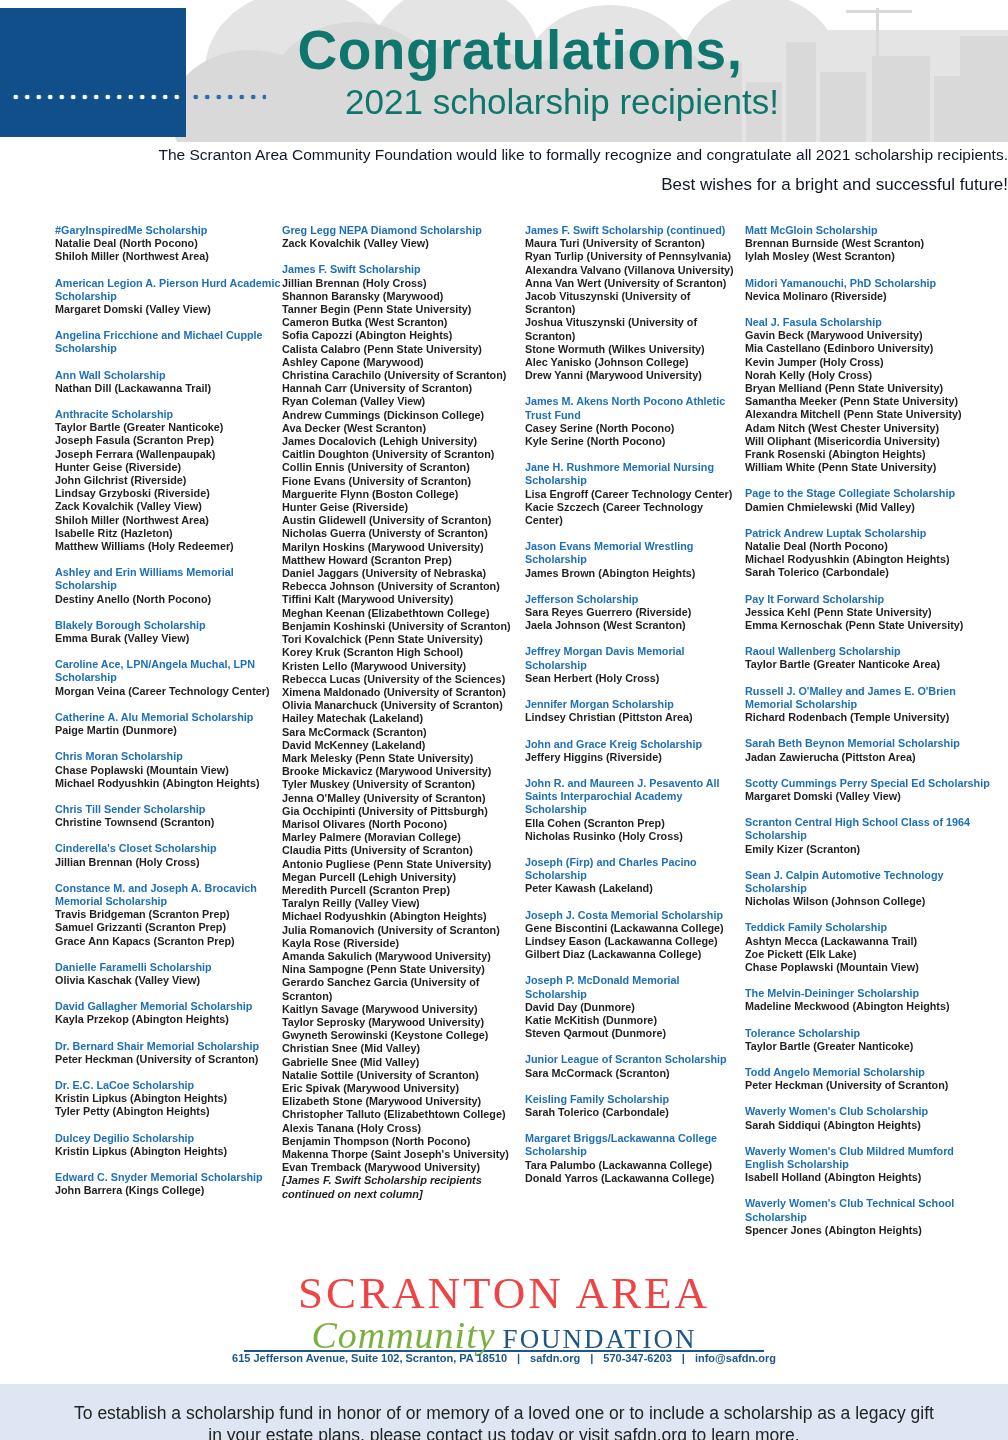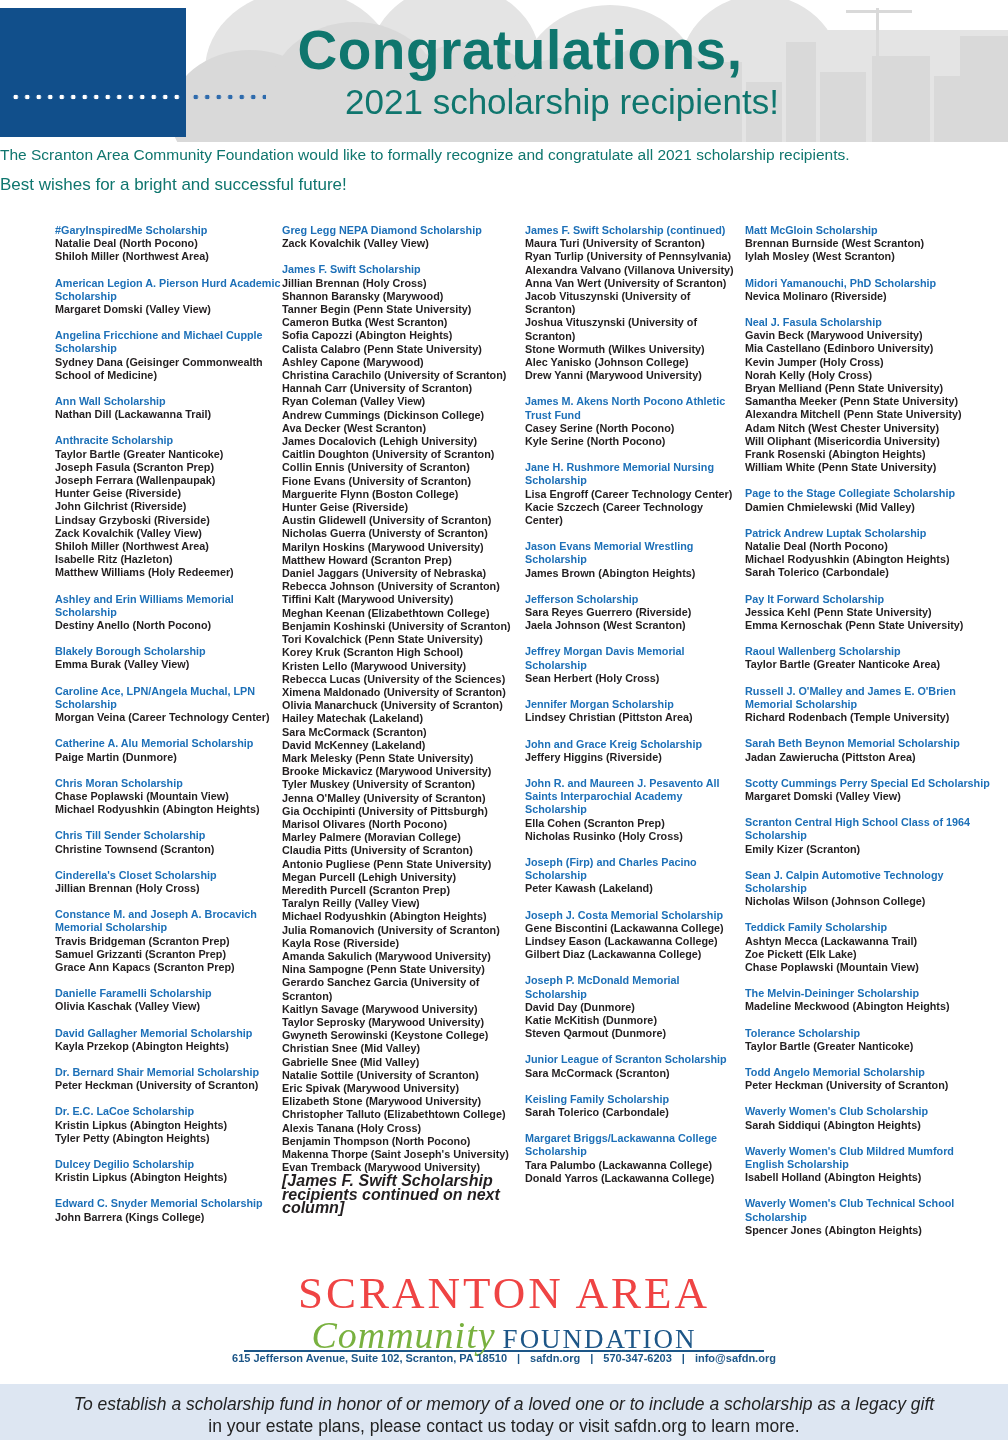--- a/index.html
+++ b/index.html
@@ -15,54 +15,54 @@
     background-image:radial-gradient(circle,#ffffff 2.1px,rgba(255,255,255,0) 2.6px);
     background-size:11.5px 6px;}
   .dots-blue{left:190px;width:76px;
     background-image:radial-gradient(circle,#2e6bad 2.1px,rgba(46,107,173,0) 2.6px);
     background-size:11.5px 6px;}
   .hero-text{position:absolute;top:20px;left:230px;width:580px;text-align:center;color:#0f766e;}
   .title{font-size:55px;font-weight:bold;letter-spacing:0.5px;line-height:1.1;}
   .subtitle{font-size:35px;font-weight:normal;margin-top:1px;transform:translateX(42px);}
 
   
-  .intro{position:absolute;top:146px;left:0;width:1008px;text-align:left;color:#0f766e;}
+  .intro{position:absolute;top:146px;left:0;width:1008px;text-align:right;color:#0f172a;}
   .intro-line1{margin:0;font-size:15.5px;}
   .intro-line2{margin:11px 0 11px;font-size:17px;}
 
   
   #columns{position:absolute;top:224px;left:0;width:864px;height:1058px;}
   .col{position:absolute;top:0;}
   .col-1{left:55px;width:226px;}
   .col-2{left:282px;width:238px;}
   .col-3{left:525px;width:218px;}
   .col-4{left:745px;width:246px;}
   .section{margin:0 0 13px 0;}
   .sec-title{color:#1d70b8;font-weight:bold;font-size:10.8px;line-height:13.2px;}
   .recipient{color:#231f20;font-weight:bold;font-size:10.8px;line-height:13.2px;}
-  .note{color:#231f20;font-weight:bold;font-style:italic;font-size:16px;line-height:13.2px;}
+  .note{color:#231f20;font-weight:bold;font-style:italic;font-size:11px;line-height:13.2px;}
 
   
   .logo{position:absolute;top:1270px;left:0;width:1008px;text-align:center;}
   .logo-top{font-family:"Liberation Serif",serif;font-size:45px;line-height:1.05;
             color:#ef4444;letter-spacing:3px;}
   .logo-bottom{margin-top:-4px;white-space:nowrap;}
   .logo-script{font-family:"Liberation Serif",serif;font-style:italic;font-size:38px;
                color:#79b13f;letter-spacing:1px;margin-right:7px;}
   .logo-found{font-family:"Liberation Serif",serif;font-size:27px;color:#1d5687;letter-spacing:2px;}
   .logo-rule{width:520px;height:2px;background:#1d5687;margin:-7px auto 0;}
 
   .address{position:absolute;top:1352px;left:0;width:1008px;text-align:center;
            color:#1d5687;font-size:11px;font-weight:bold;}
   .address .sep{margin:0 10px;color:#1d5687;}
 
   .bottom-bar{position:absolute;top:1384px;left:0;width:1008px;height:56px;background:#dde6f2;
               text-align:center;color:#232323;}
   .bottom-bar div{font-size:17.5px;line-height:22px;}
-  .cta1{padding-top:9px;font-style:italic;}
+  .cta1{padding-top:18px;}
 </style>
 </head>
 <body>
 
 <div class="page">
 
   <header class="hero">
     <svg class="skyline" width="1008" height="142" viewBox="0 0 1008 142" aria-hidden="true">
       <g fill="#e4e4e4">
         <ellipse cx="300" cy="70" rx="95" ry="80"></ellipse>
@@ -110,21 +110,20 @@
           <div class="sec-title">#GaryInspiredMe Scholarship</div>
           <div class="recipient">Natalie Deal (North Pocono)</div>
           <div class="recipient">Shiloh Miller (Northwest Area)</div>
         </div>
         <div class="section">
           <div class="sec-title">American Legion A. Pierson Hurd Academic Scholarship</div>
           <div class="recipient">Margaret Domski (Valley View)</div>
         </div>
         <div class="section">
           <div class="sec-title">Angelina Fricchione and Michael Cupple Scholarship</div>
-          <div class="recipient">Sydney Dana (Geisinger Commonwealth School of Medicine)</div>
         </div>
         <div class="section">
           <div class="sec-title">Ann Wall Scholarship</div>
           <div class="recipient">Nathan Dill (Lackawanna Trail)</div>
         </div>
         <div class="section">
           <div class="sec-title">Anthracite Scholarship</div>
           <div class="recipient">Taylor Bartle (Greater Nanticoke)</div>
           <div class="recipient">Joseph Fasula (Scranton Prep)</div>
           <div class="recipient">Joseph Ferrara (Wallenpaupak)</div>

